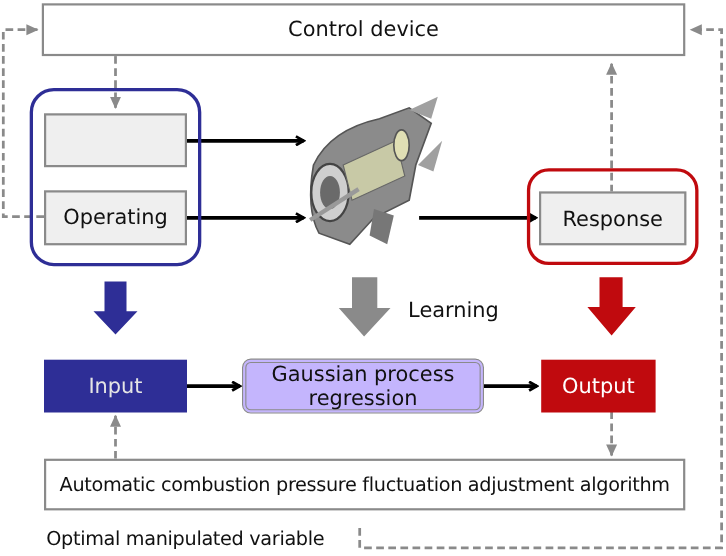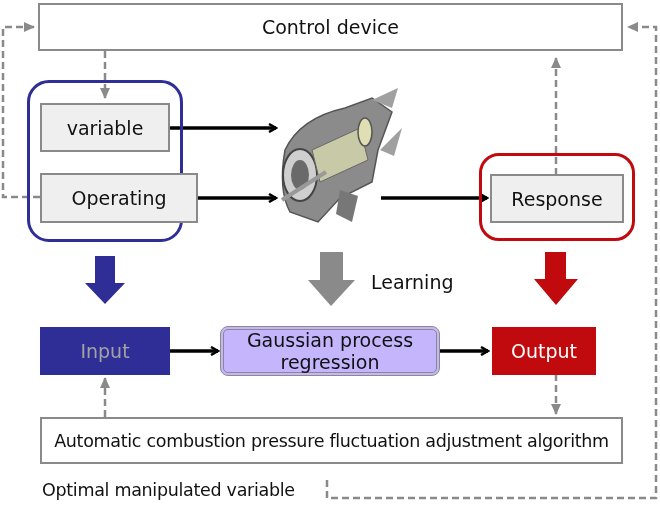--- a/index.html
+++ b/index.html
@@ -59,35 +59,34 @@
   </g>
 </svg>
 
 <div class="abs box-gray center lbl" style="left:38px; top:3px; width:585px; height:48px;">
   <span>Control device</span>
 </div>
 
 <div class="abs" style="left:27px; top:80px; width:156px; height:162px; border:3px solid #2e2e96; border-radius:22px;"></div>
 
 <div class="abs box-light center lbl" style="left:40px; top:103px; width:130px; height:49px; flex-direction:column;">
-  <span>variable</span>
 </div>
 
-<div class="abs box-light center lbl" style="left:40px; top:173px; width:158px; height:50px; ">
+<div class="abs box-light center lbl" style="left:40px; top:173px; width:130px; height:50px; ">
   <span>Operating</span>
 </div>
 
 <div class="abs" style="left:479px; top:153px; width:156px; height:88px; border:3px solid #c00a0e; border-radius:20px;"></div>
 <div class="abs box-light center lbl" style="left:490px; top:174px; width:134px; height:49px;">
   <span>Response</span>
 </div>
 
 <div class="abs lbl" style="left:371px; top:271px;">Learning</div>
 
-<div class="abs center lbl" style="left:40px; top:327px; width:130px; height:48px; background:#2e2e96; color:#a3a3a3;">
+<div class="abs center lbl" style="left:40px; top:327px; width:130px; height:48px; background:#2e2e96; color:#e5e5e5;">
   <span>Input</span>
 </div>
 
 <div class="abs center lbl" style="left:220px; top:326px; width:220px; height:50px; border:4px double #8a8a8a; border-radius:8px; background:#c4b5fd; flex-direction:column;">
   <span>Gaussian process</span>
   <span>regression</span>
 </div>
 
 <div class="abs center lbl" style="left:492px; top:327px; width:104px; height:48px; background:#c00a0e; color:#fff;">
   <span>Output</span>

